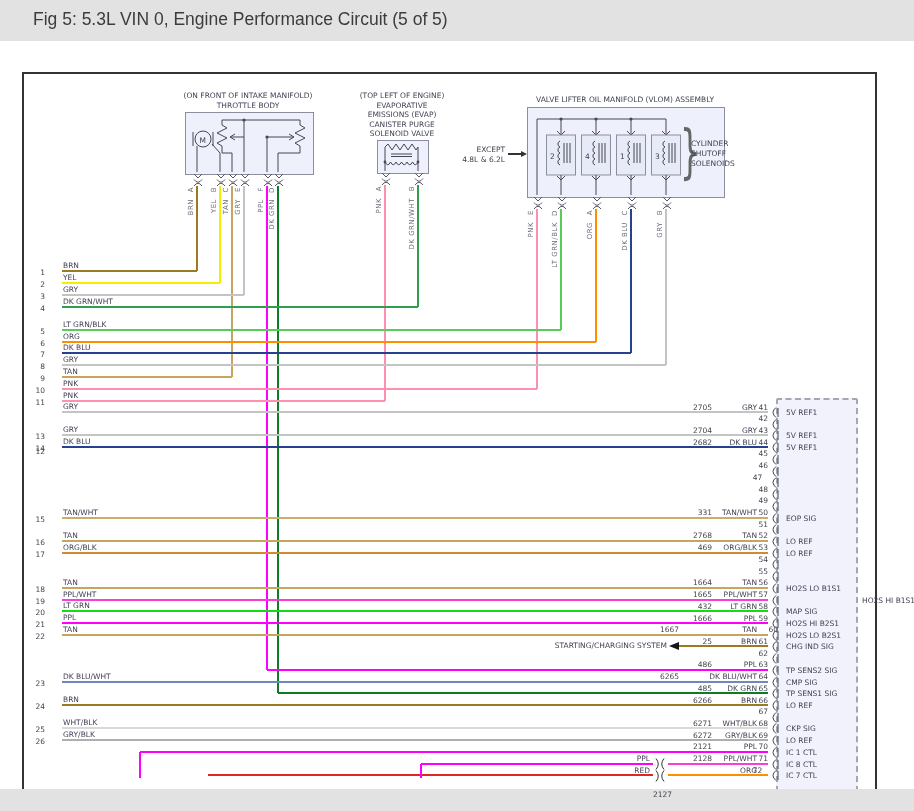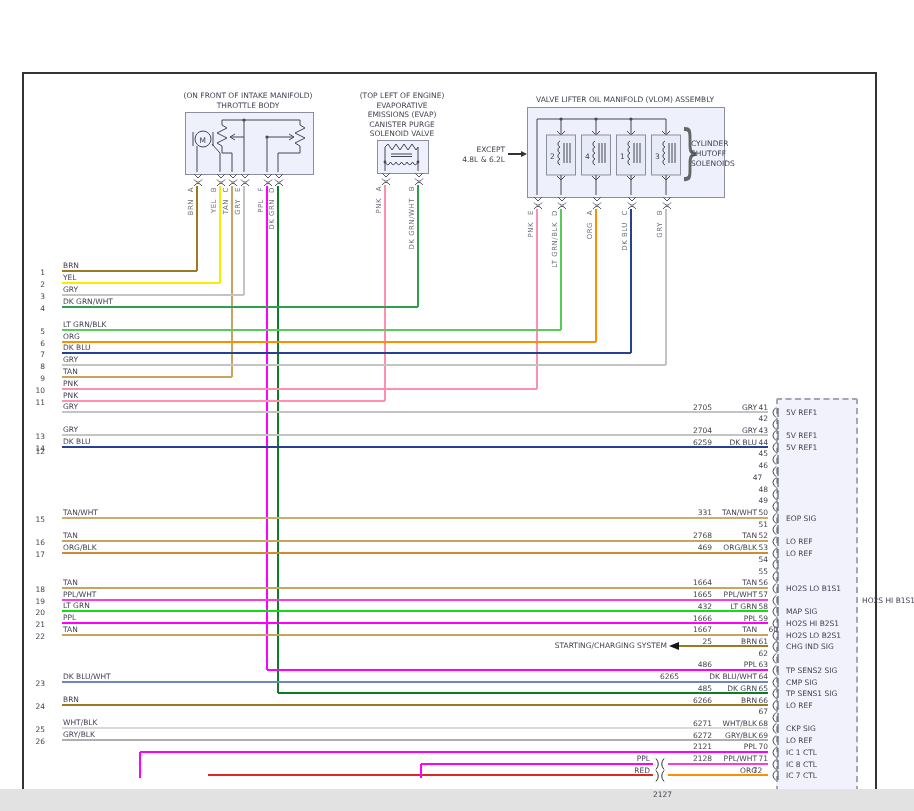--- a/index.html
+++ b/index.html
@@ -30,20 +30,23 @@
          transform:scaleX(0.55);transform-origin:left center;font-family:"DejaVu Sans",sans-serif;}
   svg{position:absolute;overflow:visible;}
   svg .ln{stroke:#474752;stroke-width:1;fill:none;}
   svg .dot{fill:#474752;}
   svg text{font-family:"DejaVu Sans",sans-serif;font-size:7.5px;fill:#3f3f52;}
 </style>
 </head>
 <body>
 
 <div id="page">
+  <div class="titlebar">
+    <div class="title">Fig 5: 5.3L VIN 0, Engine Performance Circuit (5 of 5)</div>
+  </div>
 
   <div class="frame"></div>
   <div class="dashedbox"></div>
 
   <div class="t tc" style="left:160px;top:91px;width:176px;">(ON FRONT OF INTAKE MANIFOLD)</div>
   <div class="t tc" style="left:160px;top:100.5px;width:176px;">THROTTLE BODY</div>
   <div class="box" style="left:185px;top:112px;width:127px;height:61px;">
     <svg width="127" height="59" style="left:0;top:0;">
       <circle class="ln" cx="17" cy="26" r="8" fill="#fff"></circle>
       <text x="13.5" y="29.5">M</text>
@@ -355,21 +358,21 @@
     <div class="t" style="left: 697px; top: 425.9px; width: 60px; text-align: right;">GRY</div>
     <div style="position: absolute; left: 62px; top: 434.4px; width: 706px; height: 2px; background: rgb(196, 196, 196);"></div>
     <div class="t num" style="left: 747px; top: 437.7px; width: 21px; text-align: right;">44</div>
     <div style="position: absolute; left: 769px; top: 442.2px; width: 10px; height: 11px;">
       <svg width="10" height="11">
         <path d="M7,0.5 Q1,5.5 7,10.5" stroke="#445" fill="none"></path>
         <line x1="9" y1="1" x2="9" y2="10" stroke="#445"></line>
       </svg>
     </div>
     <div class="t" style="left: 786px; top: 443.2px;">5V REF1</div>
-    <div class="t num" style="left: 660px; top: 437.7px; width: 52px; text-align: right;">6259</div>
+    <div class="t num" style="left: 660px; top: 437.7px; width: 52px; text-align: right;">2682</div>
     <div class="t" style="left: 697px; top: 437.7px; width: 60px; text-align: right;">DK BLU</div>
     <div style="position: absolute; left: 62px; top: 446.2px; width: 706px; height: 2px; background: rgb(38, 65, 143);"></div>
     <div class="t num" style="left: 747px; top: 449.4px; width: 21px; text-align: right;">45</div>
     <div style="position: absolute; left: 769px; top: 453.9px; width: 10px; height: 11px;">
       <svg width="10" height="11">
         <path d="M7,0.5 Q1,5.5 7,10.5" stroke="#445" fill="none"></path>
         <line x1="9" y1="1" x2="9" y2="10" stroke="#445"></line>
       </svg>
     </div>
     <div class="t num" style="left: 747px; top: 461.1px; width: 21px; text-align: right;">46</div>
@@ -499,21 +502,21 @@
     <div class="t" style="left: 697px; top: 613.5px; width: 60px; text-align: right;">PPL</div>
     <div style="position: absolute; left: 62px; top: 622px; width: 706px; height: 2px; background: rgb(255, 0, 255);"></div>
     <div class="t num" style="left: 747px; top: 625.2px; width: 31px; text-align: right;">60</div>
     <div style="position: absolute; left: 769px; top: 629.7px; width: 10px; height: 11px;">
       <svg width="10" height="11">
         <path d="M7,0.5 Q1,5.5 7,10.5" stroke="#445" fill="none"></path>
         <line x1="9" y1="1" x2="9" y2="10" stroke="#445"></line>
       </svg>
     </div>
     <div class="t" style="left: 786px; top: 630.7px;">HO2S LO B2S1</div>
-    <div class="t num" style="left: 660px; top: 625.2px; width: 52px; text-align: right;">1667</div>
+    <div class="t num" style="left: 660px; top: 625.2px; width: 52px; text-align: left;">1667</div>
     <div class="t" style="left: 697px; top: 625.2px; width: 60px; text-align: right;">TAN</div>
     <div style="position: absolute; left: 62px; top: 633.7px; width: 706px; height: 2px; background: rgb(199, 165, 94);"></div>
     <div class="t num" style="left: 747px; top: 636.9px; width: 21px; text-align: right;">61</div>
     <div style="position: absolute; left: 769px; top: 641.4px; width: 10px; height: 11px;">
       <svg width="10" height="11">
         <path d="M7,0.5 Q1,5.5 7,10.5" stroke="#445" fill="none"></path>
         <line x1="9" y1="1" x2="9" y2="10" stroke="#445"></line>
       </svg>
     </div>
     <div class="t" style="left: 786px; top: 642.4px;">CHG IND SIG</div>

